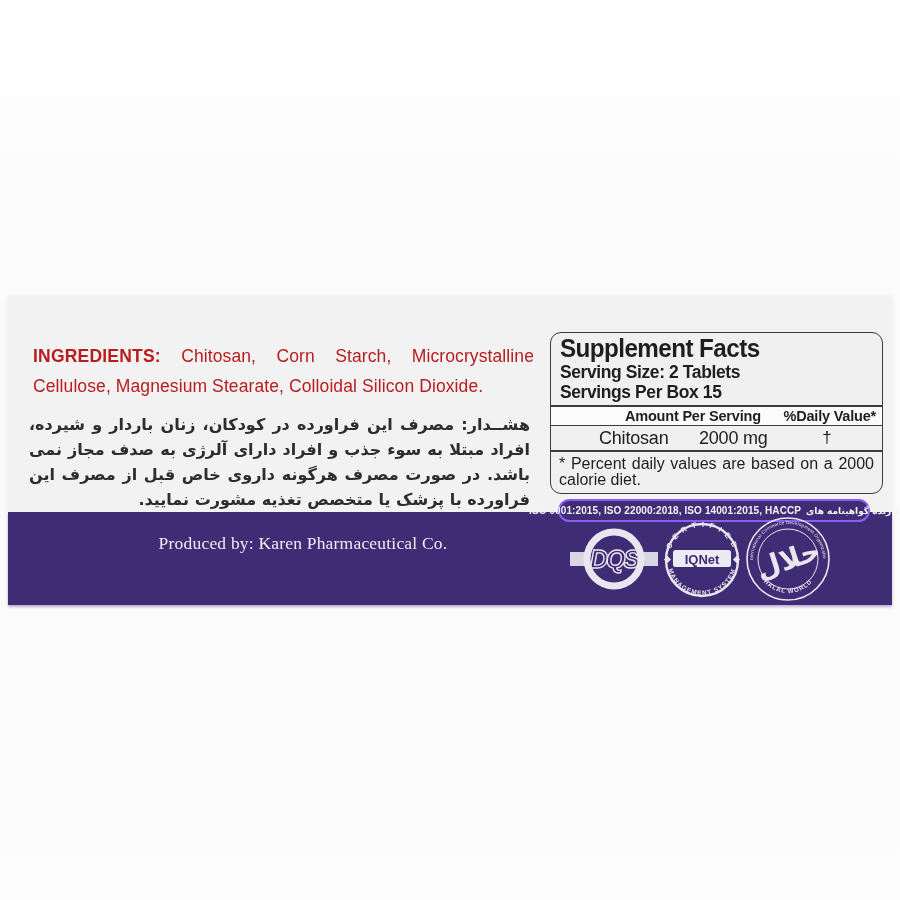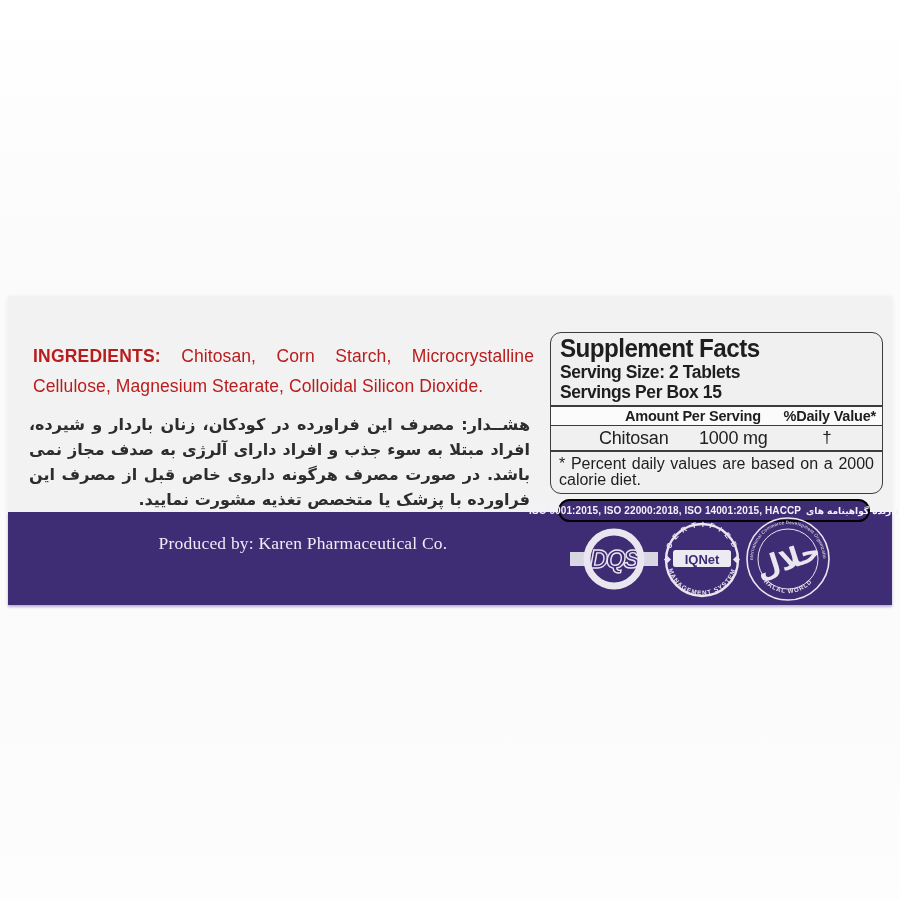--- a/index.html
+++ b/index.html
@@ -64,21 +64,21 @@
   .sf-datarow .a{flex:1;}
   .sf-datarow .d{width:110px;text-align:center;font-size:17px;}
   .sf-foot{
     border-top:2px solid #3c3c3c;
     padding:4px 8px 6px 8px;font-size:16px;line-height:15.5px;color:#1e1e1e;
   }
   .sf-foot .f1{text-align:justify;}
   
   .iso-pill{
     position:absolute;left:550px;top:-13px;height:19px;width:308px;
-    background:#3e2c74;border:2px solid #000000;border-radius:13px;
+    background:#3e2c74;border:2px solid #8b5cf6;border-radius:13px;
     display:flex;align-items:center;justify-content:center;gap:5px;
     color:#f4f2f8;font-size:10px;font-weight:bold;letter-spacing:.1px;
     white-space:nowrap;
   }
   .iso-pill .fa{direction:rtl;font-family:"DejaVu Sans", sans-serif;font-size:9px;}
   
   .producer{
     position:absolute;left:70px;top:19px;width:450px;text-align:center;
     color:#efecf5;font-family:Liberation Serif, serif;
   }
@@ -112,21 +112,21 @@
           <div class="sf-title">Supplement Facts</div>
           <div class="sf-serving">Serving Size: 2 Tablets</div>
           <div class="sf-servings">Servings Per Box 15</div>
         </div>
         <div class="sf-colrow">
           <span class="c1">Amount Per Serving</span>
           <span class="c2">%Daily Value*</span>
         </div>
         <div class="sf-datarow">
           <span class="n">Chitosan</span>
-          <span class="a">1000 mg</span>
+          <span class="a">2000 mg</span>
           <span class="d">†</span>
         </div>
         <div class="sf-foot">
           <div class="f1">* Percent daily values are based on a 2000 calorie diet.</div>
         </div>
       </div>
     </div>
 
     <div class="panel-purple">
 

